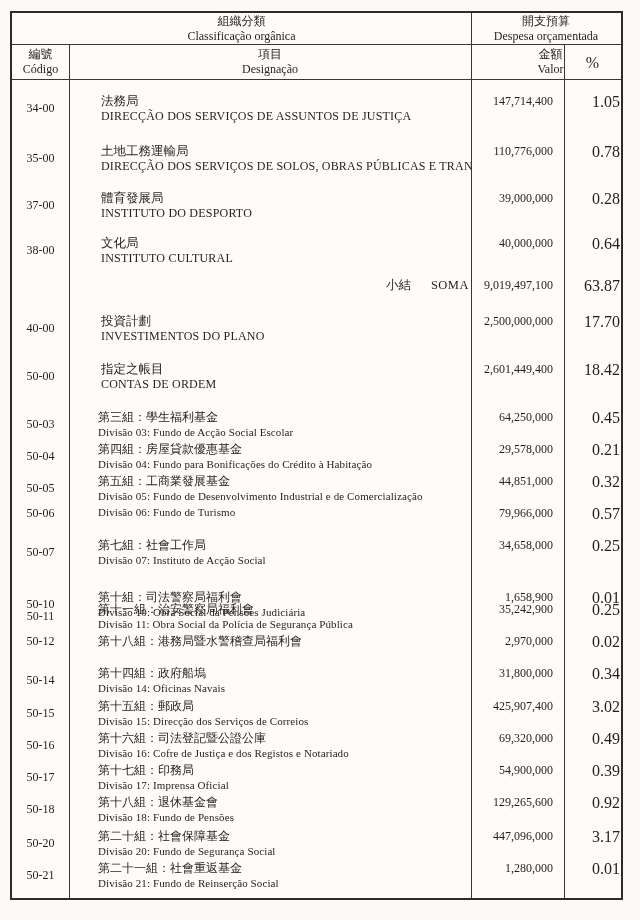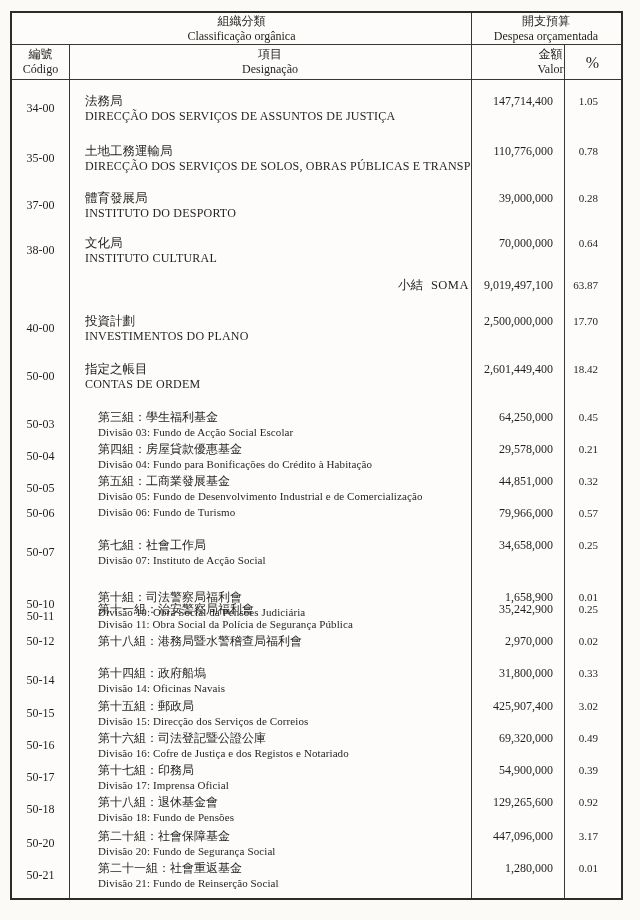--- a/index.html
+++ b/index.html
@@ -31,29 +31,29 @@
   .hdr-budget{left:459px;top:0;width:150px;height:31px;}
   .hdr-code{left:0;top:33px;width:57px;height:33px;}
   .hdr-desig{left:57px;top:33px;width:402px;height:33px;}
   .hdr-valor{left:459px;top:33px;width:93px;height:33px;margin-left:33px;}
   .hdr-pct{left:552px;top:33px;width:57px;height:33px;display:flex;align-items:center;justify-content:center;}
   .hzh{font-size:12px;line-height:15px;padding-top:1px;}
   .hpt{font-size:12px;line-height:14px;}
 
   .row{position:absolute;left:0;width:609px;display:flex;align-items:flex-start;}
   .c-code{width:57px;text-align:center;align-self:center;font-size:12px;flex:none;}
-  .c-desig{width:402px;flex:none;box-sizing:border-box;padding-left:16px;overflow:hidden;}
+  .c-desig{width:402px;flex:none;box-sizing:border-box;padding-left:32px;overflow:hidden;}
   .row.sub .c-desig{padding-left:29px;}
   .c-valor{width:93px;flex:none;box-sizing:border-box;text-align:right;padding-right:11px;padding-top:1px;font-size:12px;line-height:15px;}
-  .c-pct{width:57px;flex:none;box-sizing:border-box;text-align:right;padding-right:23px;padding-top:1px;font-size:11px;line-height:15px;}
+  .c-pct{width:57px;flex:none;box-sizing:border-box;text-align:right;padding-right:1px;padding-top:1px;font-size:16px;line-height:15px;}
   .zh{font-size:12.5px;line-height:16px;white-space:nowrap;}
   .pt{font-size:12px;line-height:15px;letter-spacing:0.2px;white-space:nowrap;}
   .row.sub .zh{font-size:12px;line-height:16px;}
   .row.sub .pt{font-size:11px;line-height:15px;letter-spacing:0.1px;}
-  .c-desig.subtotal{display:flex;justify-content:flex-end;align-items:baseline;gap:8px;padding-right:2px;}
+  .c-desig.subtotal{display:flex;justify-content:flex-end;align-items:baseline;gap:20px;padding-right:2px;}
   .subtotal .zh{font-size:12.5px;line-height:16px;}
   .subtotal .pt{font-size:12.5px;line-height:16px;letter-spacing:0.5px;}
 </style>
 </head>
 <body>
 
 <div class="tbl">
   <div class="vline v1"></div>
   <div class="vline v2"></div>
   <div class="vline v3"></div>
@@ -111,21 +111,21 @@
     </div>
     <div class="c-valor">39,000,000</div>
     <div class="c-pct">0.28</div>
   </div>
       <div class="row major" style="top: 222px;">
     <div class="c-code">38-00</div>
     <div class="c-desig">
       <div class="zh">文化局</div>
       <div class="pt">INSTITUTO CULTURAL</div>
     </div>
-    <div class="c-valor">70,000,000</div>
+    <div class="c-valor">40,000,000</div>
     <div class="c-pct">0.64</div>
   </div>
       <div class="row subtotal" style="top: 264px;">
     <div class="c-code"></div>
     <div class="c-desig subtotal">
       <span class="zh">小結</span>
       <span class="pt">SOMA</span>
     </div>
     <div class="c-valor">9,019,497,100</div>
     <div class="c-pct">63.87</div>
@@ -218,21 +218,21 @@
     <div class="c-valor">2,970,000</div>
     <div class="c-pct">0.02</div>
   </div>
       <div class="row sub" style="top: 652px;">
     <div class="c-code">50-14</div>
     <div class="c-desig">
       <div class="zh">第十四組：政府船塢</div>
       <div class="pt">Divisão 14: Oficinas Navais</div>
     </div>
     <div class="c-valor">31,800,000</div>
-    <div class="c-pct">0.33</div>
+    <div class="c-pct">0.34</div>
   </div>
       <div class="row sub" style="top: 685px;">
     <div class="c-code">50-15</div>
     <div class="c-desig">
       <div class="zh">第十五組：郵政局</div>
       <div class="pt">Divisão 15: Direcção dos Serviços de Correios</div>
     </div>
     <div class="c-valor">425,907,400</div>
     <div class="c-pct">3.02</div>
   </div>

